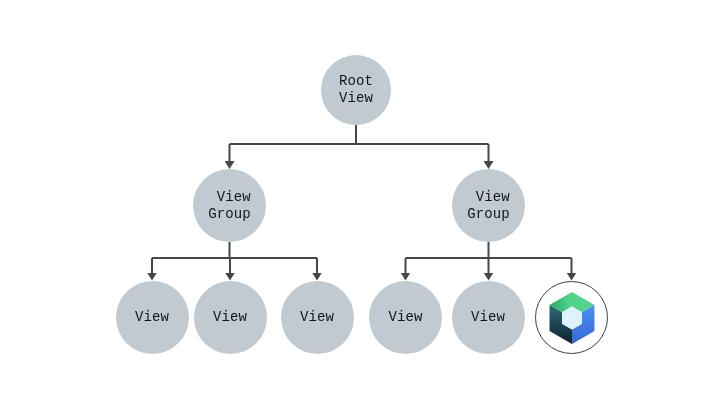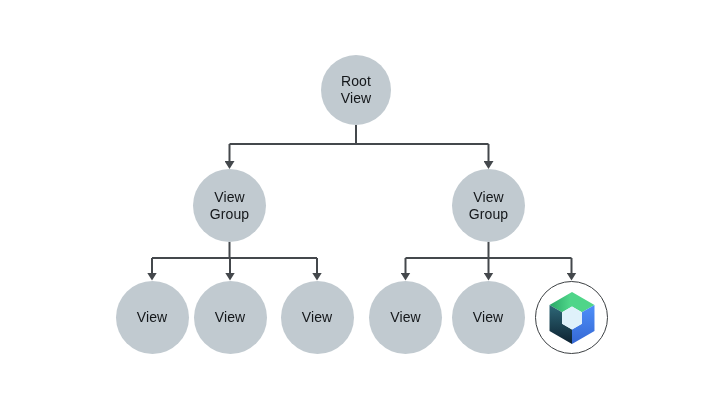--- a/index.html
+++ b/index.html
@@ -19,22 +19,23 @@
     left: 0; top: 0;
   }
   .node {
     position: absolute;
     width: 73px; height: 73px;
     border-radius: 50%;
     background: #C1CAD0;
     display: flex;
     align-items: center;
     justify-content: center;
-    text-align: center;
+    text-align: right;
     box-sizing: border-box;
+    font-family: Liberation Mono, monospace;
   }
   .node .label {
     font-size: 14px;
     line-height: 17px;
     color: #131619;
     white-space: pre-line;
     letter-spacing: 0.1px;
   }
   .node--root  { width: 70px; height: 70px; left: 321px; top: 55px; }
   .node--gl    { left: 193px;   top: 169px; }

